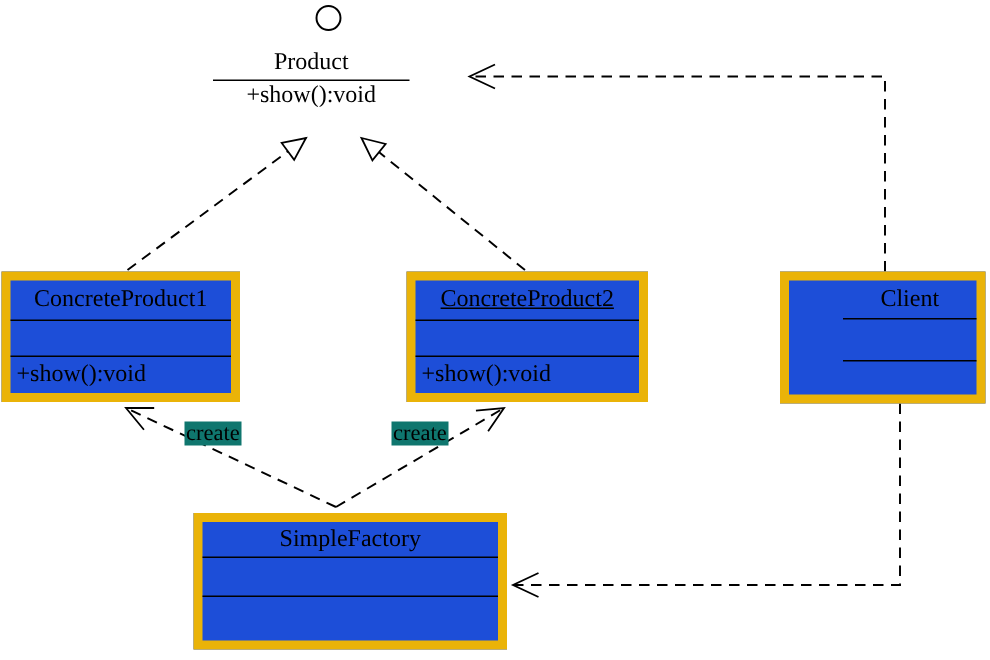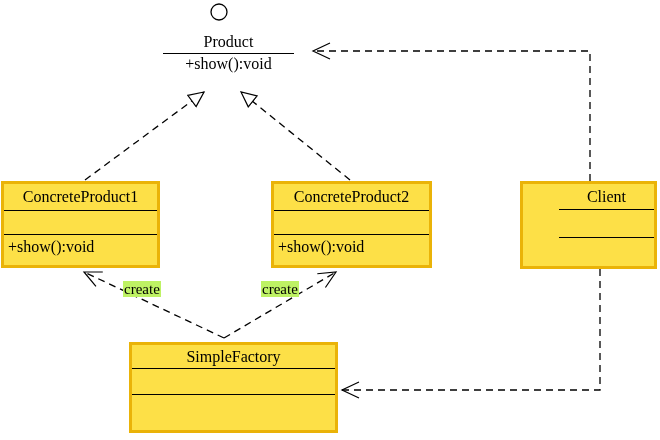--- a/index.html
+++ b/index.html
@@ -9,22 +9,22 @@
     background:#ffffff;
     font-family:"Liberation Serif", serif;
     color:#000;
     overflow:hidden;
   }
   .edges{position:absolute;left:0;top:0;width:660px;height:440px;}
   
   .ubox{
     position:absolute;
     box-sizing:border-box;
-    border:3px solid #eab308;
-    background:#fde047;
+    border:6px solid #eab308;
+    background:#1d4ed8;
   }
   .ubox .title{
     box-sizing:border-box;
     border-bottom:1px solid #000;
     text-align:center;
     font-size:16px;
     overflow:hidden;
     white-space:nowrap;
   }
   .ubox .attrs{
@@ -34,38 +34,38 @@
   .ubox .ops{
     box-sizing:border-box;
     font-size:16px;
     padding:3px 0 0 4px;
     white-space:nowrap;
     overflow:hidden;
   }
   
   .iface{
     position:absolute;
-    left:163px;top:31px;width:131px;
+    left:142px;top:31px;width:131px;
     text-align:center;
     font-family:Liberation Serif, serif;
   }
   .iface .iname{
     font-size:16px;
     height:22px;line-height:22px;
     border-bottom:1px solid #000;
   }
   .iface .imethod{
     font-size:16px;
     height:20px;line-height:20px;
   }
   .edge-label{
     position:absolute;
     font-size:15px;
     line-height:16px;
-    background:#bef264;
+    background:#0f766e;
     padding:0 1px;
     white-space:nowrap;
   }
 </style>
 </head>
 <body>
 
 <div class="canvas">
 
   <svg class="edges" width="660" height="440" viewBox="0 0 660 440" xmlns="http://www.w3.org/2000/svg">
@@ -98,21 +98,21 @@
     <div class="imethod">+show():void</div>
   </div>
 
   <div class="ubox" style="left:1px;top:181px;width:159px;height:87px;">
     <div class="title" style="height:27px;line-height:26px;">ConcreteProduct1</div>
     <div class="attrs" style="height:24px;"></div>
     <div class="ops" style="height:34px;">+show():void</div>
   </div>
 
   <div class="ubox" style="left:271px;top:181px;width:161px;height:87px;">
-    <div class="title" style="height:27px;line-height:26px;">ConcreteProduct2</div>
+    <div class="title" style="height:27px;line-height:26px;text-decoration:underline;">ConcreteProduct2</div>
     <div class="attrs" style="height:24px;"></div>
     <div class="ops" style="height:34px;">+show():void</div>
   </div>
 
   <div class="ubox" style="left:520px;top:181px;width:137px;height:88px;padding-left:36px;">
     <div class="title" style="height:26px;line-height:25px;">Client</div>
     <div class="attrs" style="height:28px;"></div>
     <div class="ops" style="height:32px;"></div>
   </div>
 

